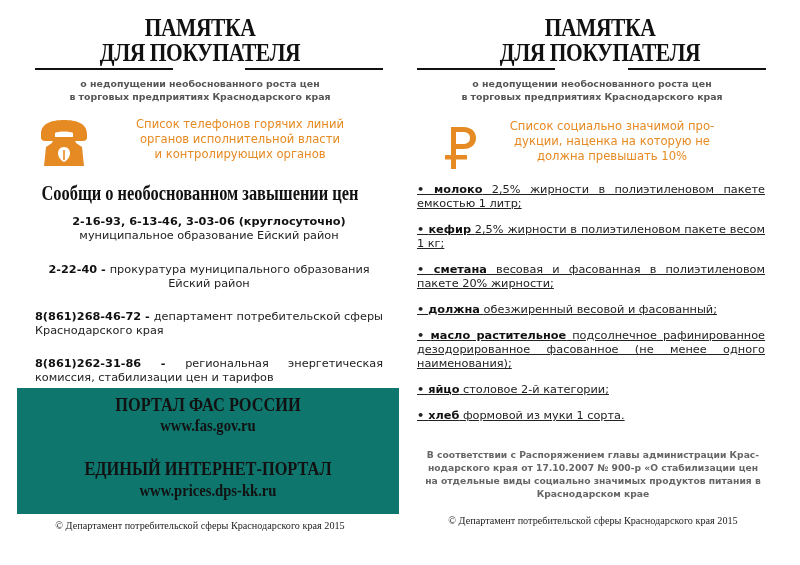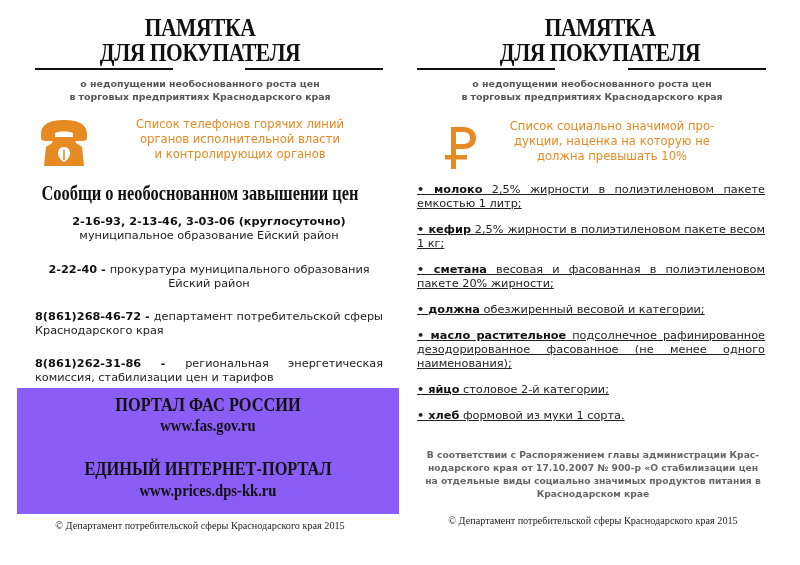--- a/index.html
+++ b/index.html
@@ -62,21 +62,21 @@
     color: #222;
   }
   .body-text b { color: #111; }
 
   .contact { position: absolute; left: 35px; width: 348px; }
   .contact.center { text-align: center; }
   .contact.justify { text-align: justify; text-align-last: left; }
 
   .portal-box {
     position: absolute; left: 17px; top: 383px; width: 382px; height: 126px;
-    background: #8b5cf6;
+    background: #0f766e;
   }
   .portal-line {
     position: absolute; left: 0; width: 100%; text-align: center;
     font-family: "Liberation Serif", serif; font-weight: bold;
     color: #111;
     transform: scaleX(0.86);
   }
 
   .copyright {
     position: absolute; top: 514px; width: 400px; text-align: center;
@@ -120,21 +120,21 @@
 
   <div class="orange-head" style="left:100px;top:112px;width:280px;">
     <div>Список телефонов горячих линий</div>
     <div>органов исполнительной власти</div>
     <div>и контролирующих органов</div>
   </div>
 
   <div class="report-title">Сообщи о необоснованном завышении цен</div>
 
   <div class="contact center body-text" style="top:210px;">
-    <b>2-16-93, 2-13-46, 3-03-06 (круглосуточно)</b><br>
+    <b>2-16-93, 6-13-46, 3-03-06 (круглосуточно)</b><br>
     <span>муниципальное образование Ейский район</span>
   </div>
 
   <div class="contact center body-text" style="top:258px;">
     <b>2-22-40</b><b> - </b><span>прокуратура муниципального образования Ейский район</span>
   </div>
 
   <div class="contact justify body-text" style="top:305px;">
     <b>8(861)268-46-72</b><b> - </b><span>департамент потребительской сферы Краснодарского края</span>
   </div>
@@ -182,21 +182,21 @@
   <li class="prod-item">
     <span class="bullet">• </span><b>молоко</b> <span>2,5% жирности в полиэтиленовом пакете емкостью 1 литр;</span>
   </li>
   <li class="prod-item">
     <span class="bullet">• </span><b>кефир</b> <span>2,5% жирности в полиэтиленовом пакете весом 1 кг;</span>
   </li>
   <li class="prod-item">
     <span class="bullet">• </span><b>сметана</b> <span>весовая и фасованная в полиэтиленовом пакете 20% жирности;</span>
   </li>
   <li class="prod-item">
-    <span class="bullet">• </span><b>должна</b> <span>обезжиренный весовой и категории;</span>
+    <span class="bullet">• </span><b>должна</b> <span>обезжиренный весовой и фасованный;</span>
   </li>
   <li class="prod-item">
     <span class="bullet">• </span><b>масло растительное</b> <span>подсолнечное рафинированное дезодорированное фасованное (не менее одного наименования);</span>
   </li>
   <li class="prod-item">
     <span class="bullet">• </span><b>яйцо</b> <span>столовое 2-й категории;</span>
   </li>
   <li class="prod-item">
     <span class="bullet">• </span><b>хлеб</b> <span>формовой из муки 1 сорта.</span>
   </li>

